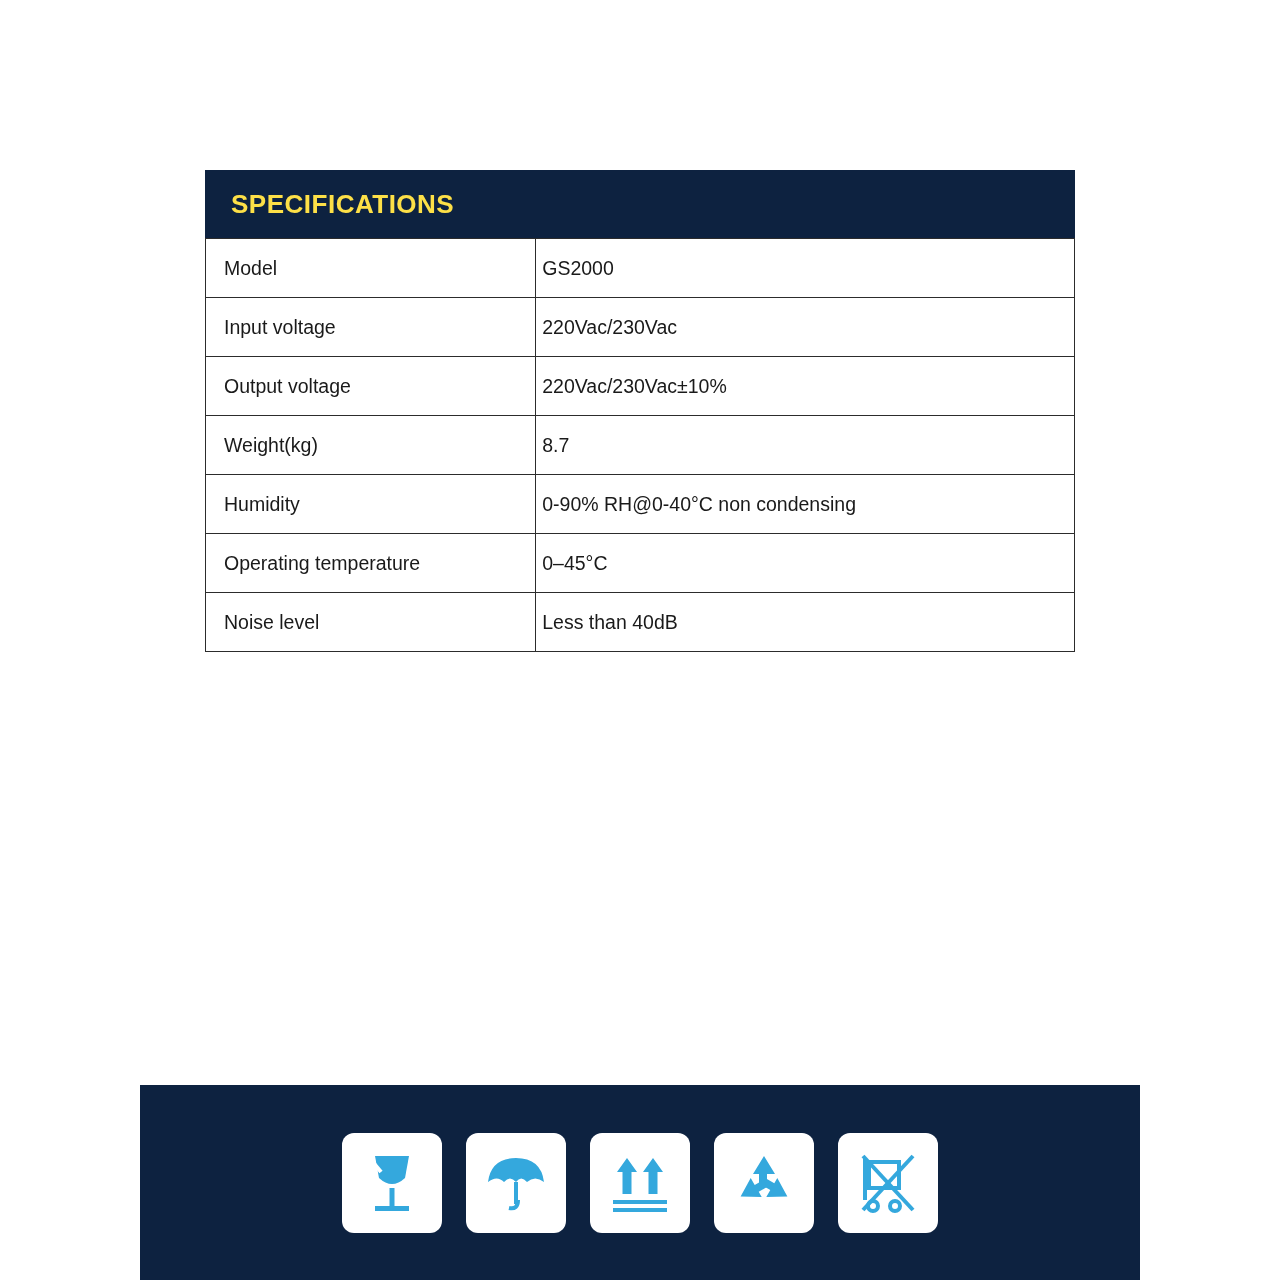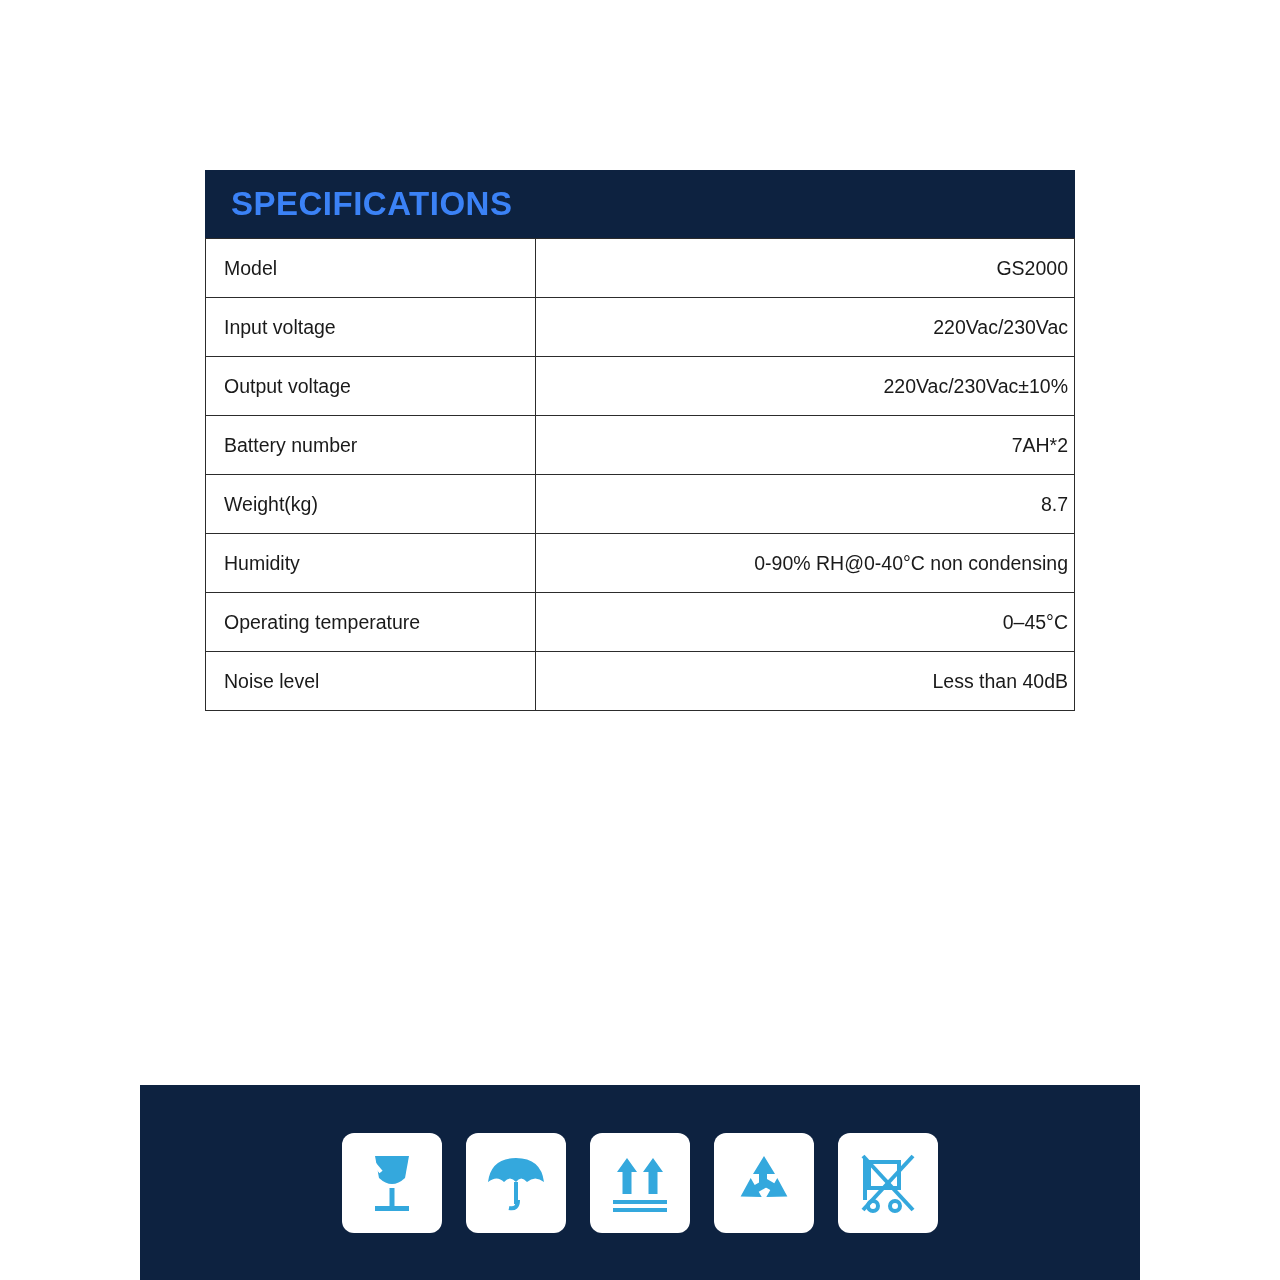--- a/index.html
+++ b/index.html
@@ -26,43 +26,43 @@
   .spec-header {
     background: #0d2240;
     color: #ffffff;
     height: 68px;
     display: flex;
     align-items: center;
     padding-left: 26px;
     box-sizing: border-box;
   }
   .spec-header-title {
-    font-size: 33px;
+    font-size: 26px;
     font-weight: bold;
     letter-spacing: 0.5px;
-    color: #3b82f6;
+    color: #fde047;
   }
 
   .spec-table {
     border-collapse: collapse;
     width: 100%;
     table-layout: fixed;
     background: #ffffff;
   }
   .spec-table td {
     border: 1px solid #2c2c2c;
     height: 59px;
     font-size: 19.5px;
     color: #1a1a1a;
     padding: 0 0 0 18px;
     vertical-align: middle;
     box-sizing: border-box;
   }
   .spec-table td.val {
-    text-align: right;
+    text-align: left;
     padding: 0 6px;
   }
   .spec-table col.c-label { width: 38%; }
   .spec-table col.c-value { width: 62%; }
 
   
   .icon-band {
     position: absolute;
     left: 140px;
     top: 1085px;
@@ -105,24 +105,20 @@
         <td class="lbl">Model</td>
         <td class="val">GS2000</td>
       </tr>
       <tr>
         <td class="lbl">Input voltage</td>
         <td class="val">220Vac/230Vac</td>
       </tr>
       <tr>
         <td class="lbl">Output voltage</td>
         <td class="val">220Vac/230Vac±10%</td>
-      </tr>
-      <tr>
-        <td class="lbl">Battery number</td>
-        <td class="val">7AH*2</td>
       </tr>
       <tr>
         <td class="lbl">Weight(kg)</td>
         <td class="val">8.7</td>
       </tr>
       <tr>
         <td class="lbl">Humidity</td>
         <td class="val">0-90% RH@0-40°C non condensing</td>
       </tr>
       <tr>

